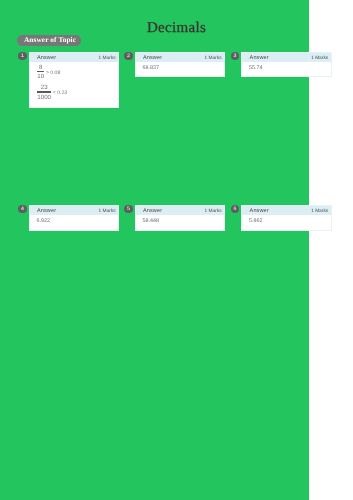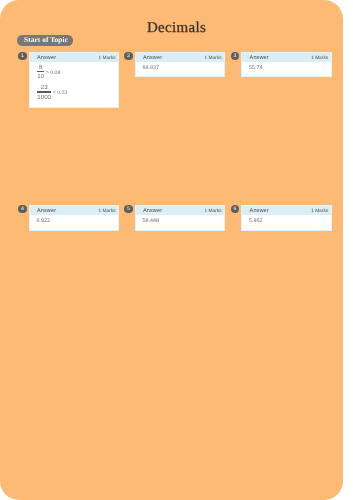--- a/index.html
+++ b/index.html
@@ -11,24 +11,23 @@
     overflow: hidden;
   }
   body {
     font-family: "Liberation Sans", sans-serif;
     -webkit-font-smoothing: antialiased;
     text-rendering: geometricPrecision;
   }
   * { -webkit-font-smoothing: antialiased; }
   .page {
     position: relative;
-    width: 343px;
+    width: 309px;
     height: 500px;
-    background: #fdba74;
-    border-radius: 19px;
+    background: #22c55e;
   }
   .doc-title {
     position: absolute;
     left: 0;
     top: 19.8px;
     width: 353px;
     text-align: center;
     font-family: "Liberation Serif", serif;
     font-size: 15px;
     color: #3c3431;
@@ -120,21 +119,21 @@
   .frac .bar { display: block; align-self: stretch; height: 1.3px; background: #5a5a5a; }
   .frac .den { display: block; font-size: 6.2px; line-height: 9px; color: #757575; }
   .rel { margin-left: -0.5px; font-size: 5.1px; color: #757575; }
   .ans-text { font-size: 5.4px; color: #737373; line-height: 7px; padding: 1px 0 0 1.5px; }
 </style>
 </head>
 <body>
 
 <div class="page">
   <div class="doc-title">Decimals</div>
-  <div class="topic-badge">Start of Topic</div>
+  <div class="topic-badge">Answer of Topic</div>
 
   <div class="grid">
     <div class="qwrap" style="left:18px;top:3.5px;">
       <div class="qnum">1</div>
       <div class="card" style="width:90.6px;height:56px;">
         <div class="card-head">
           <span>Answer</span>
           <span class="marks">1 Marks</span>
         </div>
         <div class="card-body">

